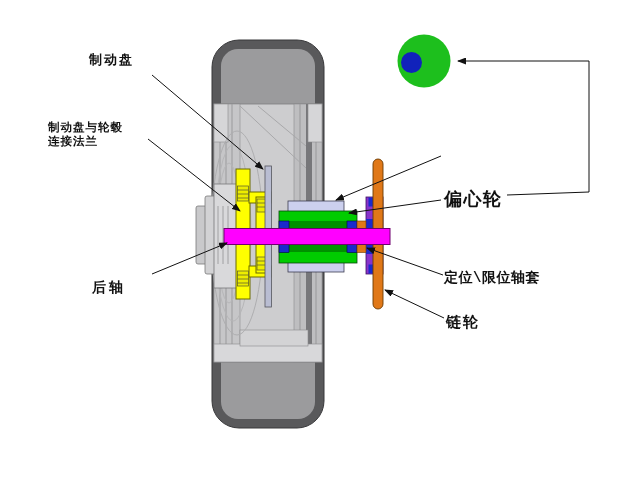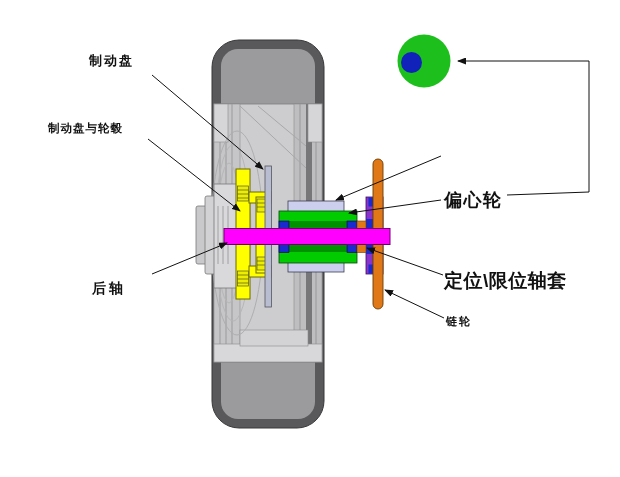--- a/index.html
+++ b/index.html
@@ -1,37 +1,37 @@
 <!DOCTYPE html>
 <html><head>
 <meta charset="utf-8">
 <style>
   html,body{margin:0;padding:0;background:#ffffff;}
   .stage{
     position:relative;
     width:620px;height:477px;
     background:#ffffff;
-    font-family:Liberation Sans, sans-serif;
+    font-family:Liberation Mono, monospace;
     overflow:hidden;
   }
   .stage svg{position:absolute;left:0;top:0;}
   .lbl{
     position:absolute;
     color:#111111;
     font-weight:bold;
     white-space:nowrap;
     line-height:1.15;
   }
   .lbl-brake{left:89px;top:54px;font-size:13px;letter-spacing:2px;}
   .lbl-flange{left:48px;top:121px;width:102px;font-size:11.5px;letter-spacing:1px;text-align:left;white-space:normal;line-height:14px;}
   .lbl-axle{left:92px;top:280px;font-size:14px;letter-spacing:3px;}
   .lbl-clamp{left:445px;top:142px;font-size:12px;letter-spacing:1px;}
   .lbl-ecc{left:444px;top:190px;font-size:18px;letter-spacing:1.5px;}
-  .lbl-sleeve{left:444px;top:270px;font-size:19px;letter-spacing:0.5px;text-align:right;}
-  .lbl-sprocket{left:446px;top:315px;font-size:11px;letter-spacing:2px;}
+  .lbl-sleeve{left:444px;top:270px;font-size:14px;letter-spacing:0.5px;text-align:right;}
+  .lbl-sprocket{left:446px;top:315px;font-size:15px;letter-spacing:2px;}
 </style>
 </head>
 <body>
 
 <div class="stage">
 
 <svg width="620" height="477" viewBox="0 0 620 477">
   <defs>
     <marker id="arw" markerWidth="9" markerHeight="7" refX="8" refY="3.5" orient="auto" markerUnits="userSpaceOnUse">
       <path d="M0,0 L9,3.5 L0,7 Z" fill="#111111"></path>
@@ -146,19 +146,20 @@
     <line x1="441" y1="200" x2="349" y2="213" marker-end="url(#arw)"></line>
     <polyline points="507,195 589,192 589,61 458,61" marker-end="url(#arw)"></polyline>
     <line x1="443" y1="275" x2="367" y2="248" marker-end="url(#arw)"></line>
     <line x1="444" y1="318" x2="385" y2="290" marker-end="url(#arw)"></line>
   </g>
 </svg>
 
   <div class="lbl lbl-brake">制动盘</div>
   <div class="lbl lbl-flange">
     <div>制动盘与轮毂</div>
+    <div>连接法兰</div>
   </div>
   <div class="lbl lbl-axle">后轴</div>
   <div class="lbl lbl-ecc">偏心轮</div>
   <div class="lbl lbl-sleeve">定位\限位轴套</div>
   <div class="lbl lbl-sprocket">链轮</div>
 
 </div>
 
 </body></html>

